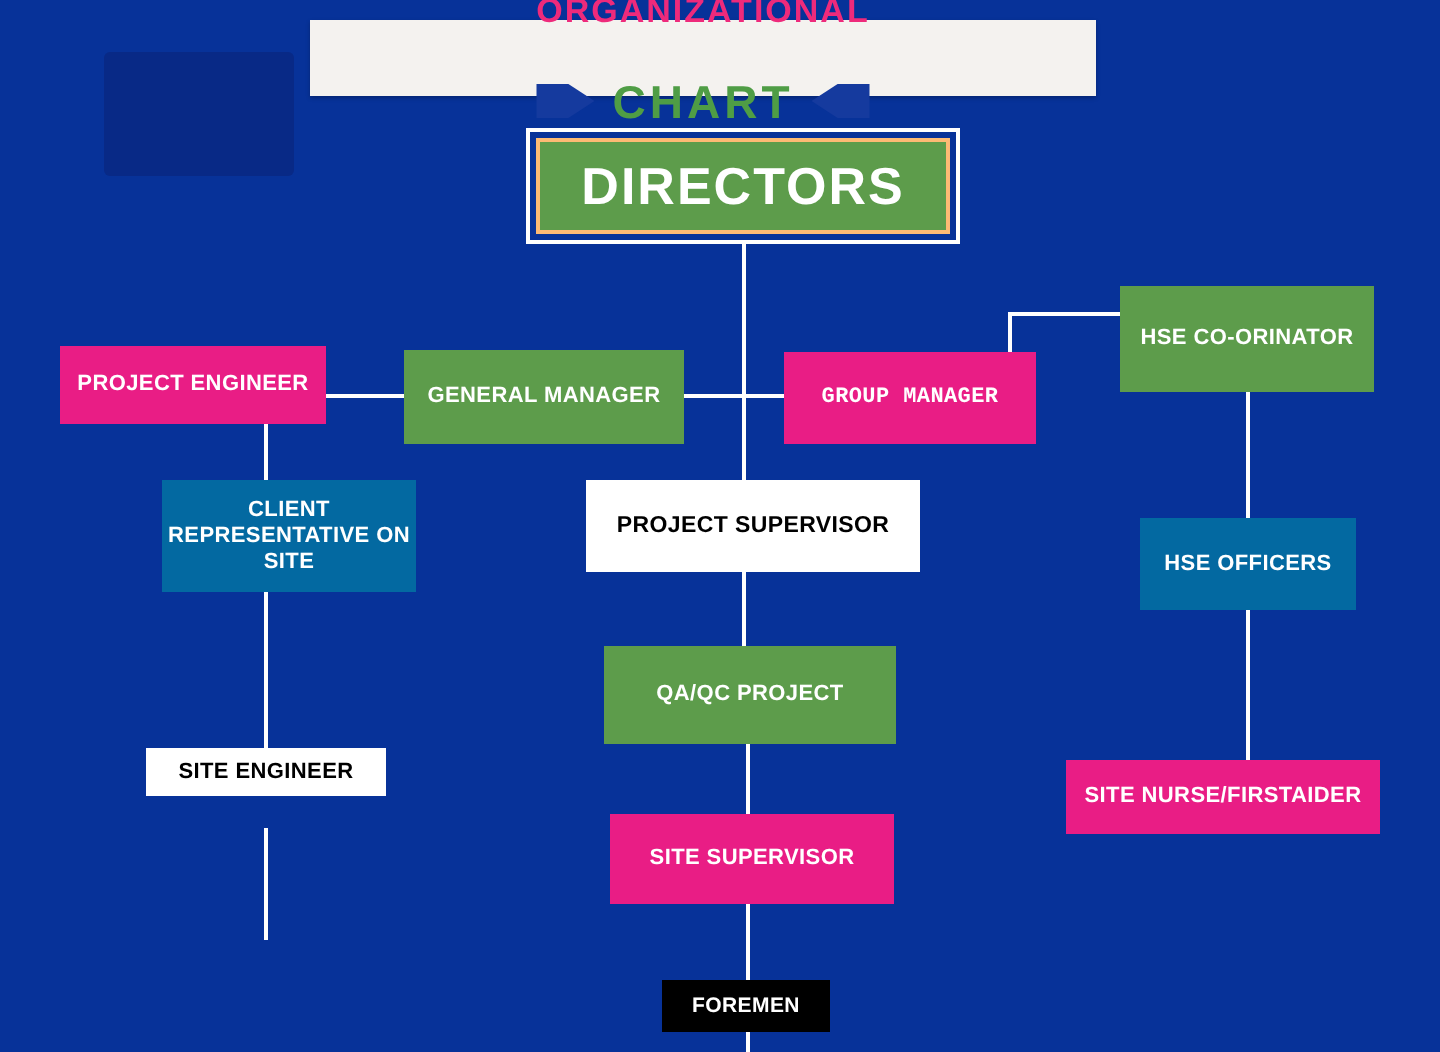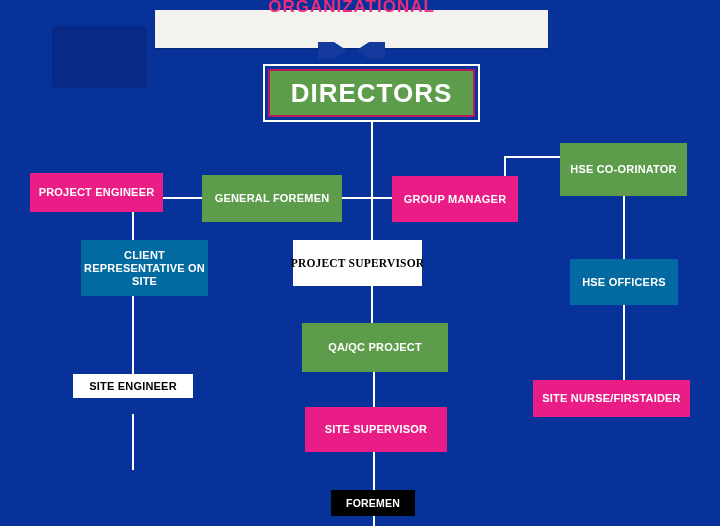--- a/index.html
+++ b/index.html
@@ -53,21 +53,21 @@
   .nowrap{white-space:nowrap;}
 
   
   .directors-outer{
     position:absolute;left:263px;top:64px;width:217px;height:58px;z-index:2;
     border:2px solid #ffffff;box-sizing:border-box;padding:3px;
     background:transparent;
   }
   .directors-inner{
     width:100%;height:100%;box-sizing:border-box;
-    border:2px solid #be185d;background:#5d9c4b;
+    border:2px solid #fdba74;background:#5d9c4b;
     display:flex;align-items:center;justify-content:center;
     color:#ffffff;font-weight:bold;font-size:26px;letter-spacing:1px;
   }
 </style>
 </head>
 <body>
 
 <div class="stage">
 
   <div class="watermark"></div>
@@ -82,35 +82,36 @@
   <div class="line" style="left:623px;top:305px;width:2px;height:75px;"></div>
   <div class="line" style="left:371px;top:286px;width:2px;height:37px;"></div>
   <div class="line" style="left:373px;top:372px;width:2px;height:35px;"></div>
   <div class="line" style="left:373px;top:452px;width:2px;height:38px;"></div>
   <div class="line" style="left:373px;top:516px;width:2px;height:10px;"></div>
 
   <div class="banner">
     <div class="banner-line1">ORGANIZATIONAL</div>
     <div class="banner-row">
       <span class="arrow arrow-right"></span>
+      <span class="banner-line2">CHART</span>
       <span class="arrow arrow-left"></span>
     </div>
   </div>
 
   <div class="directors-outer">
     <div class="directors-inner">DIRECTORS</div>
   </div>
 
   <div class="node pink nowrap" style="left:30px;top:173px;width:133px;height:39px;">PROJECT ENGINEER</div>
-  <div class="node green nowrap" style="left:202px;top:175px;width:140px;height:47px;">GENERAL FOREMEN</div>
-  <div class="node pink nowrap" style="left:392px;top:176px;width:126px;height:46px;">GROUP MANAGER</div>
+  <div class="node green nowrap" style="left:202px;top:175px;width:140px;height:47px;">GENERAL MANAGER</div>
+  <div class="node pink nowrap" style="left:392px;top:176px;width:126px;height:46px;font-family:Liberation Mono, monospace;">GROUP MANAGER</div>
   <div class="node green nowrap" style="left:560px;top:143px;width:127px;height:53px;">HSE CO-ORINATOR</div>
 
   <div class="node cyan" style="left:81px;top:240px;width:127px;height:56px;">CLIENT REPRESENTATIVE ON SITE</div>
-  <div class="node whitebox nowrap" style="left:293px;top:240px;width:129px;height:46px;font-size:11.5px;font-family:Liberation Serif, serif;">PROJECT SUPERVISOR</div>
+  <div class="node whitebox nowrap" style="left:293px;top:240px;width:167px;height:46px;font-size:11.5px;">PROJECT SUPERVISOR</div>
   <div class="node cyan nowrap" style="left:570px;top:259px;width:108px;height:46px;">HSE OFFICERS</div>
 
   <div class="node green nowrap" style="left:302px;top:323px;width:146px;height:49px;">QA/QC PROJECT</div>
   <div class="node whitebox nowrap" style="left:73px;top:374px;width:120px;height:24px;">SITE ENGINEER</div>
   <div class="node pink nowrap" style="left:533px;top:380px;width:157px;height:37px;">SITE NURSE/FIRSTAIDER</div>
 
   <div class="node pink nowrap" style="left:305px;top:407px;width:142px;height:45px;">SITE SUPERVISOR</div>
   <div class="node blackbox nowrap" style="left:331px;top:490px;width:84px;height:26px;font-size:10.5px;">FOREMEN</div>
 
 </div>

